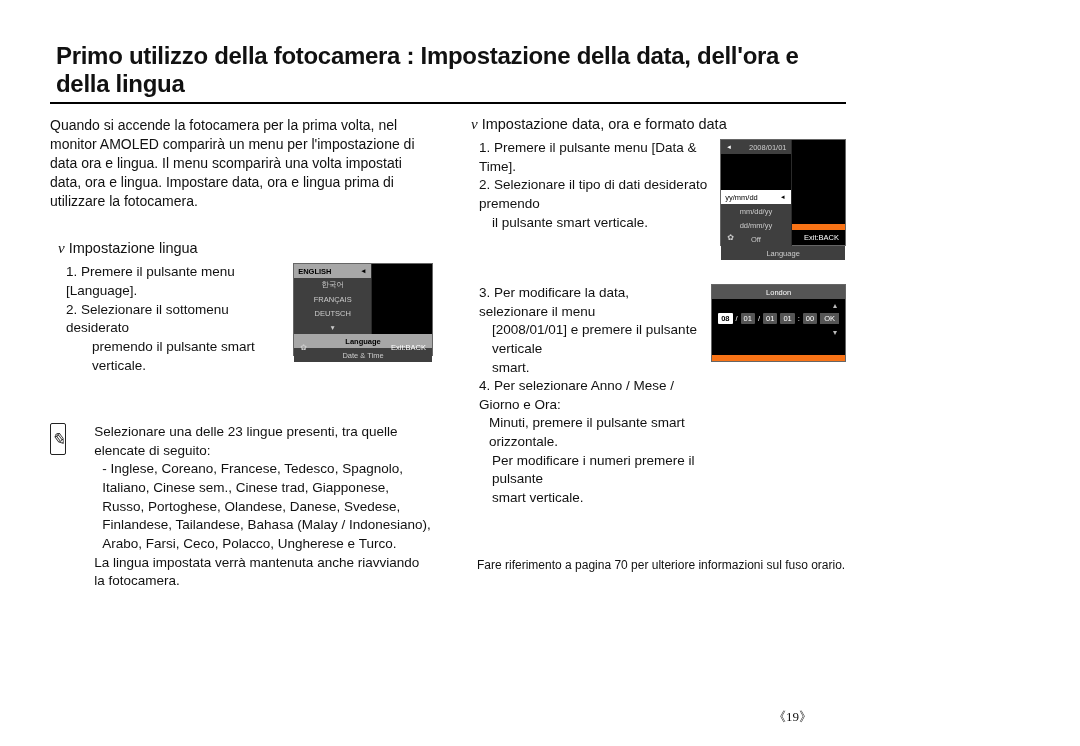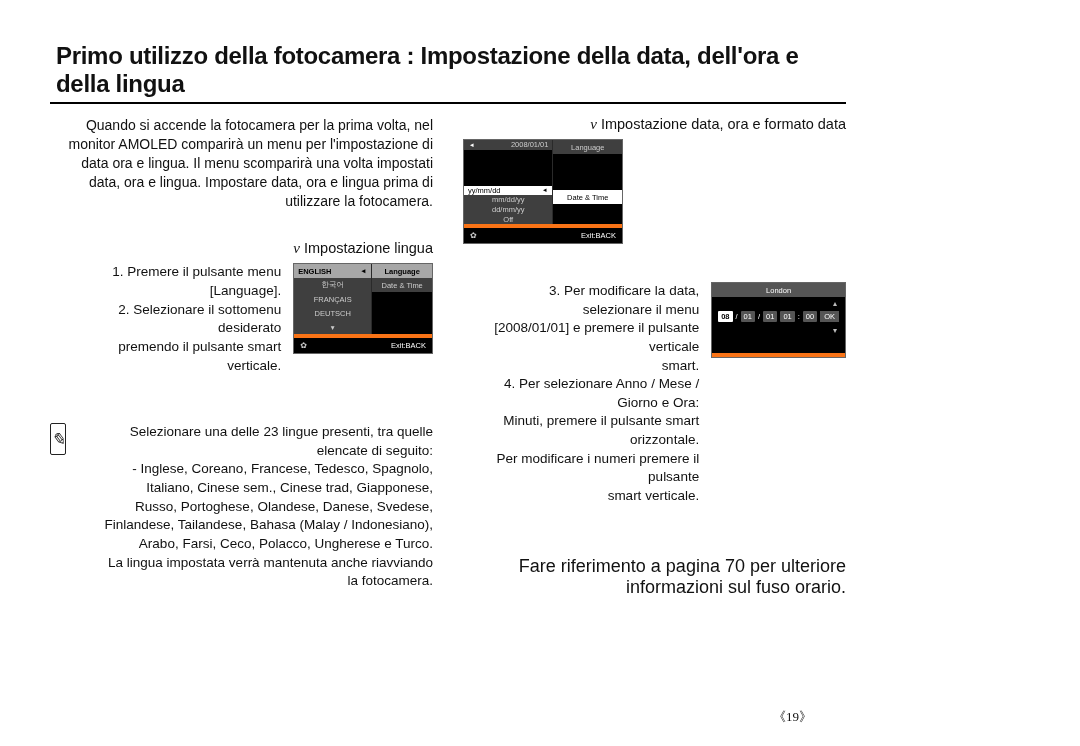--- a/index.html
+++ b/index.html
@@ -24,21 +24,20 @@
     letter-spacing: -0.3px;
   }
   .rule {
     border: none;
     border-top: 2px solid #000;
     margin: 0 0 12px 0;
   }
   .cols {
     display: flex;
     gap: 30px;
-    text-align: right;
   }
   .col {
     flex: 1 1 0;
   }
   .intro {
     font-size: 14px;
     line-height: 1.35;
   }
   .subhead {
     font-size: 14.5px;
@@ -64,21 +63,22 @@
     background: #000;
     color: #fff;
     font-size: 8px;
     width: 160px;
     border: 1px solid #666;
     box-sizing: border-box;
   }
   .screen .scr-body {
     display: flex;
     height: 70px;
-    border-bottom: 4px solid #f97316;
+    border-bottom: 6px solid #f97316;
+    flex-direction: column;
   }
   .scr-left {
     width: 56%;
     border-right: 1px solid #2a2a2a;
     display: flex;
     flex-direction: column;
   }
   .scr-right {
     flex: 1;
     display: flex;
@@ -127,23 +127,23 @@
   }
   .note-text {
     font-size: 13.5px;
     line-height: 1.38;
   }
   .note-list {
     margin-left: 8px;
   }
 
   .foot-ref {
-    font-size: 18px;
+    font-size: 12px;
     margin-top: 50px;
-    margin-left: 4px;
+    margin-left: 14px;
   }
 
   
   .screen3 .scr-body { height: 70px; display:block; padding:0;}
   .screen3-top {
     height: 14px; background:#555; color:#fff;
     display:flex; align-items:center; justify-content:center;
     font-size:7.5px;
   }
   .screen3-arrow {
@@ -222,20 +222,25 @@
         </div>
       </div>
     </div>
 
     <div class="col">
       <div class="subhead" style="margin-top:0">
         <span class="v">v</span><span>Impostazione data, ora e formato data</span>
       </div>
 
       <div class="steps-row">
+        <div class="steps">
+          <div>1. Premere il pulsante menu [Data &amp; Time].</div>
+          <div>2. Selezionare il tipo di dati desiderato premendo</div>
+          <div style="margin-left:13px">il pulsante smart verticale.</div>
+        </div>
 
         <div class="screen">
           <div class="scr-body" style="height:84px">
             <div class="scr-left">
               <div class="scr-cell mid" style="justify-content:space-between;padding:0 4px">
                   <span class="tri">◂</span>
                   <span>2008/01/01</span>
                 </div>
               <div class="scr-cell top-white" style="justify-content:space-between;padding:0 4px">
                   <span>yy/mm/dd</span>

